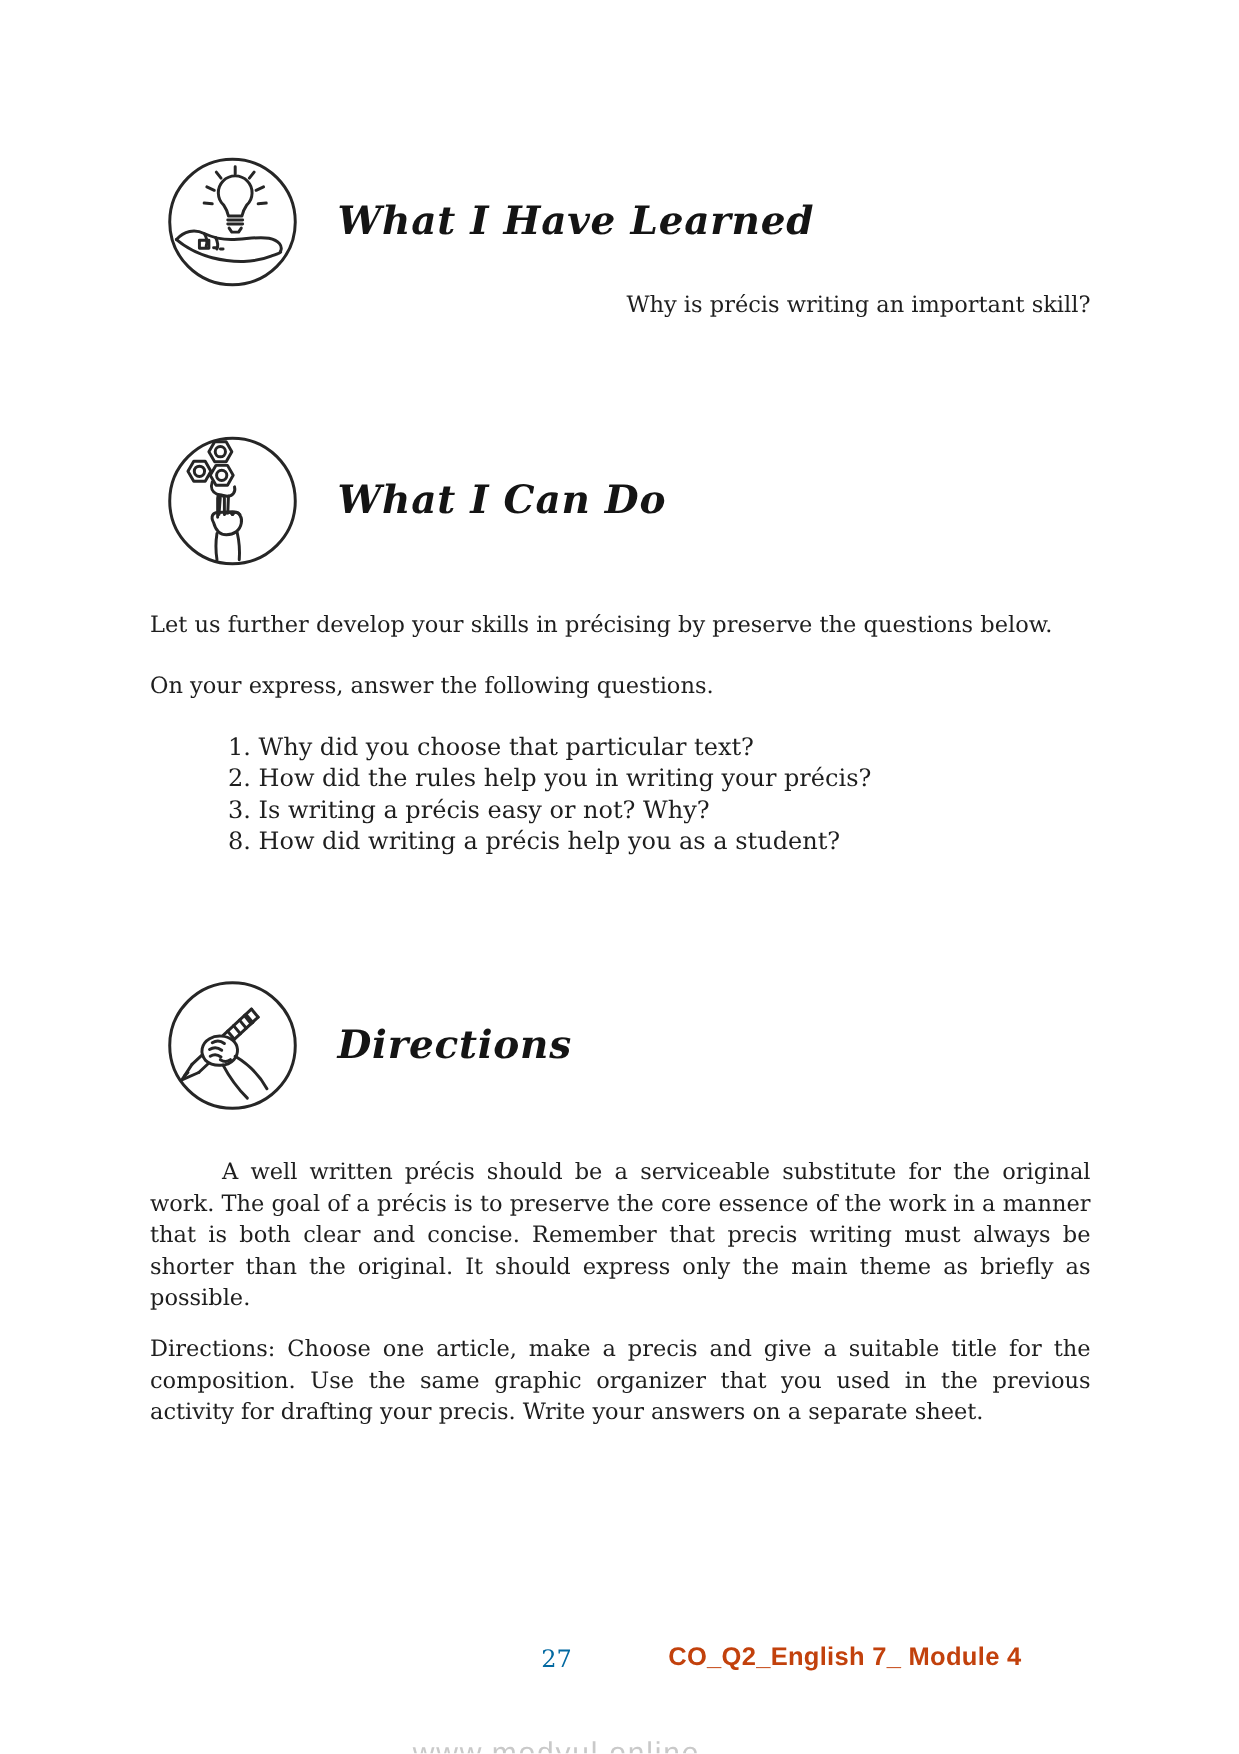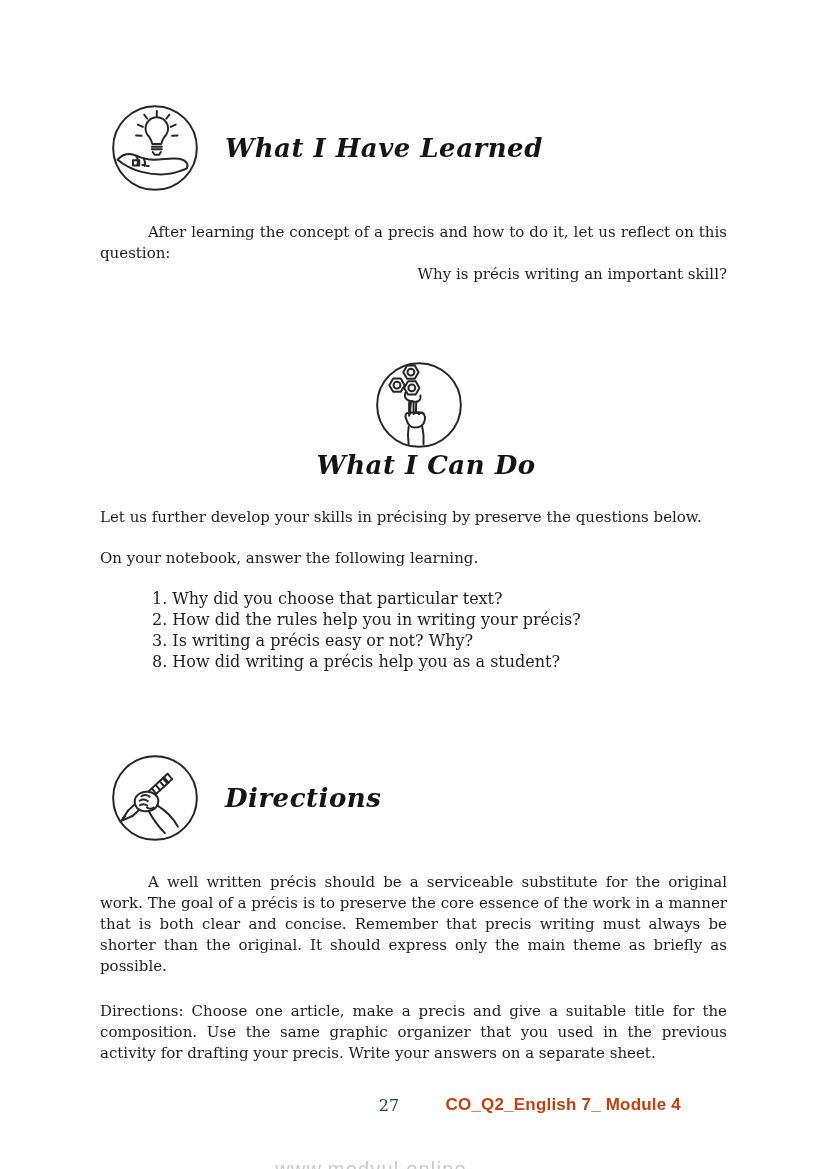--- a/index.html
+++ b/index.html
@@ -51,36 +51,36 @@
   .bodytext {
     margin: 0;
     font-size: 15px;
     line-height: 21px;
     text-align: justify;
   }
   .indent-first { text-indent: 48px; }
   .s1-header { margin-top: 103px; }
   .p1 { margin-top: 29px; }
   .q1 { margin-left: 92px; text-align: right; }
-  .s2-header { margin-top: 75px; flex-direction: column; }
+  .s2-header { margin-top: 75px; }
   .intro1 { margin-top: 27px; text-align: left; }
   .intro2 { margin-top: 20px; text-align: left; }
   .qlist { margin-top: 19px; padding-left: 52px; }
   .q-item { font-size: 16px; line-height: 21px; }
   .s3-header { margin-top: 81px; }
   .p3 { margin-top: 29px; }
-  .directions { margin-top: 24px; }
+  .directions { margin-top: 13px; }
   .footer-num {
     position: absolute;
     top: 1096px;
-    left: 18px;
+    left: 0;
     width: 100%;
     text-align: center;
     font-size: 16px;
-    color: #14532d;
+    color: #0369a1;
   }
   .footer-module {
     position: absolute;
     top: 1095px;
     right: 61px;
     font-family: "Liberation Sans", sans-serif;
     font-weight: bold;
     font-size: 17px;
     letter-spacing: 0.2px;
     color: #c2410c;
@@ -122,21 +122,20 @@
           <path d="M 8.5 63 C 15 68.5 24 73.5 35 76.5 C 51 80.5 67 80 78 75.5 C 83.5 73.5 86.5 72.5 85.5 72"></path>
           <path d="M 29 58.5 C 31 61.5 31.5 65 30.5 68"></path>
           <path d="M 37.5 61.5 C 39 64.5 39.5 67.5 38.5 70"></path>
           <rect x="25.5" y="63.5" width="7" height="6"></rect>
           <line x1="36" y1="69" x2="38.5" y2="69"></line>
           <line x1="41" y1="70" x2="43" y2="70"></line>
         </svg>
       </span>
       <span class="heading">What I Have Learned</span>
     </div>
-    <p class="bodytext indent-first p1">After learning the concept of a precis and how to do it, let us reflect on this question:</p>
     <p class="bodytext q1">Why is précis writing an important skill?</p>
 
     <div class="section-header s2-header">
       <span class="icon-circle">
         <svg viewBox="0 0 100 100">
           <circle cx="50" cy="50" r="46.5"></circle>
           <polygon points="49.5,13.5 45.3,20.9 36.8,20.9 32.5,13.5 36.8,6.1 45.3,6.1"></polygon>
           <circle cx="41" cy="13.5" r="3.8"></circle>
           <polygon points="34,28 29.8,35.4 21.3,35.4 17,28 21.3,20.6 29.8,20.6"></polygon>
           <circle cx="25.5" cy="28" r="3.8"></circle>
@@ -149,21 +148,21 @@
           <path d="M 36 66 C 33.5 61.5 35.5 58.5 39 58.5 L 50 58 C 55 58 57.5 62 56.5 66.5 C 55.5 72 51 75 45.5 75 C 40 75 37.5 71.5 36 66 Z"></path>
           <path d="M 44 60 q 3 -3.5 6 0"></path>
           <path d="M 50 60 q 3 -3.5 5.5 0"></path>
           <path d="M 38.5 74 C 37.5 80 37.5 87 38.5 93.5"></path>
           <path d="M 53.5 73.5 C 55 80 55.5 87 55 93.5"></path>
         </svg>
       </span>
       <span class="heading">What I Can Do</span>
     </div>
     <p class="bodytext intro1">Let us further develop your skills in précising by preserve the questions below.</p>
-    <p class="bodytext intro2">On your notebook, answer the following learning.</p>
+    <p class="bodytext intro2">On your express, answer the following questions.</p>
     <div class="qlist">
       <div class="q-item">1. Why did you choose that particular text?</div>
       <div class="q-item">2. How did the rules help you in writing your précis?</div>
       <div class="q-item">3. Is writing a précis easy or not? Why?</div>
       <div class="q-item">8. How did writing a précis help you as a student?</div>
     </div>
 
     <div class="section-header s3-header">
       <span class="icon-circle">
         <svg viewBox="0 0 100 100">

